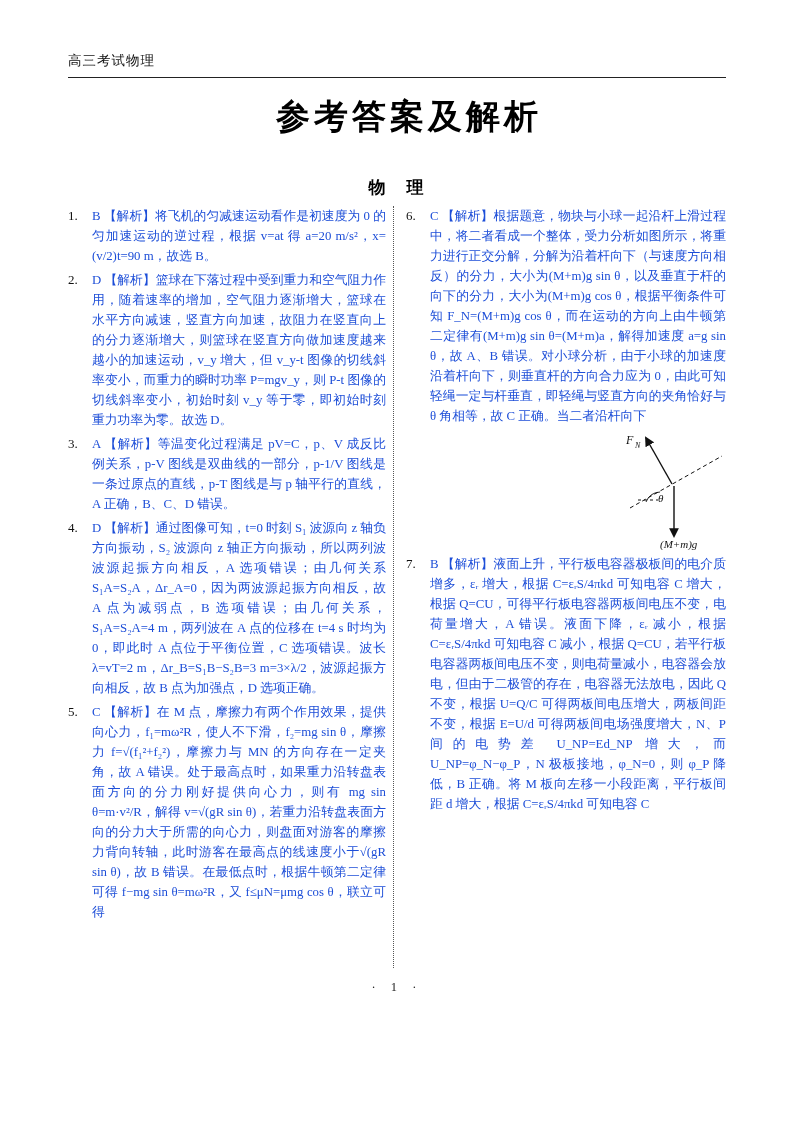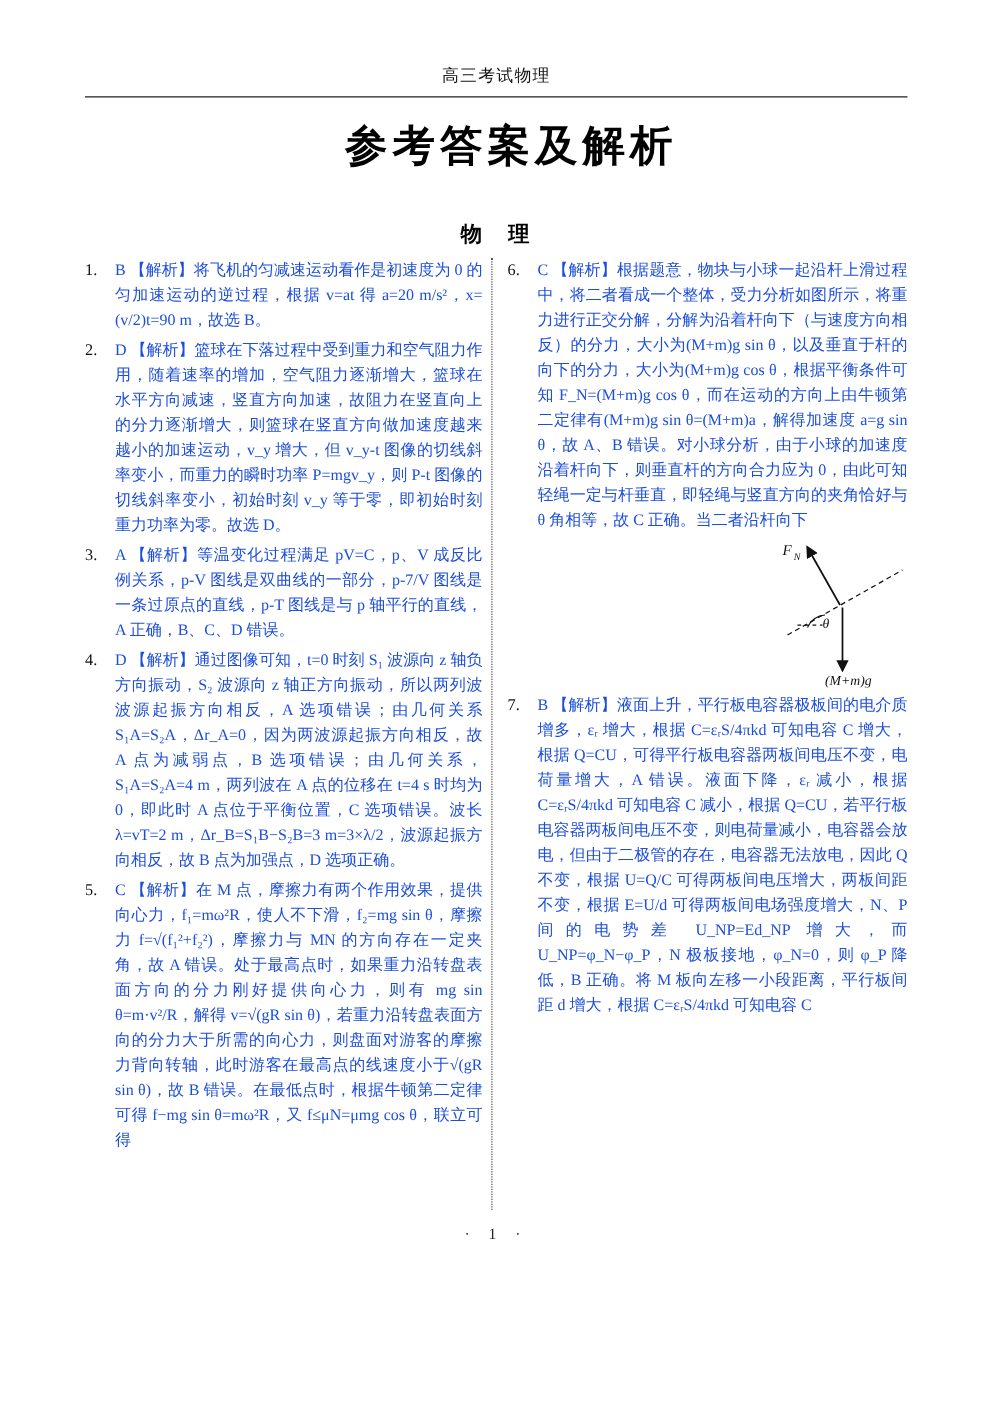--- a/index.html
+++ b/index.html
@@ -7,21 +7,21 @@
     width:794px;height:1123px;
     background:#ffffff;
     font-family:"Liberation Serif","DejaVu Serif",serif;
     color:#1c1c1c;
     -webkit-font-smoothing:antialiased;
   }
   .page{position:relative;width:794px;height:1123px;background:#fff;overflow:hidden;}
 
   .hdr{
     position:absolute;top:52px;left:68px;right:68px;
-    display:flex;justify-content:center;
+    display:flex;justify-content:flex-start;
     font-size:13.5px;letter-spacing:1px;color:#111;
   }
   .hdr-rule{
     position:absolute;top:77px;left:68px;right:68px;
     border-top:1.6px solid #222;height:0;
   }
 
   .doc-title{
     position:absolute;top:94px;left:12px;width:100%;
     margin:0;text-align:center;
@@ -90,21 +90,21 @@
         </div>
         <div class="item">
           <span class="num">2.</span>
           <div class="ibody">
             <div class="seg"><span>D 【解析】篮球在下落过程中受到重力和空气阻力作用，随着速率的增加，空气阻力逐渐增大，篮球在水平方向减速，竖直方向加速，故阻力在竖直向上的分力逐渐增大，则篮球在竖直方向做加速度越来越小的加速运动，v_y 增大，但 v_y-t 图像的切线斜率变小，而重力的瞬时功率 P=mgv_y，则 P-t 图像的切线斜率变小，初始时刻 v_y 等于零，即初始时刻重力功率为零。故选 D。</span></div>
           </div>
         </div>
         <div class="item">
           <span class="num">3.</span>
           <div class="ibody">
-            <div class="seg"><span>A 【解析】等温变化过程满足 pV=C，p、V 成反比例关系，p-V 图线是双曲线的一部分，p-7/V 图线是一条过原点的直线，p-T 图线是与 p 轴平行的直线，A 正确，B、C、D 错误。</span></div>
+            <div class="seg"><span>A 【解析】等温变化过程满足 pV=C，p、V 成反比例关系，p-V 图线是双曲线的一部分，p-1/V 图线是一条过原点的直线，p-T 图线是与 p 轴平行的直线，A 正确，B、C、D 错误。</span></div>
           </div>
         </div>
         <div class="item">
           <span class="num">4.</span>
           <div class="ibody">
             <div class="seg"><span>D 【解析】通过图像可知，t=0 时刻 S₁ 波源向 z 轴负方向振动，S₂ 波源向 z 轴正方向振动，所以两列波波源起振方向相反，A 选项错误；由几何关系 S₁A=S₂A，Δr_A=0，因为两波源起振方向相反，故 A 点为减弱点，B 选项错误；由几何关系，S₁A=S₂A=4 m，两列波在 A 点的位移在 t=4 s 时均为 0，即此时 A 点位于平衡位置，C 选项错误。波长 λ=vT=2 m，Δr_B=S₁B−S₂B=3 m=3×λ/2，波源起振方向相反，故 B 点为加强点，D 选项正确。</span></div>
           </div>
         </div>
         <div class="item">
           <span class="num">5.</span>

